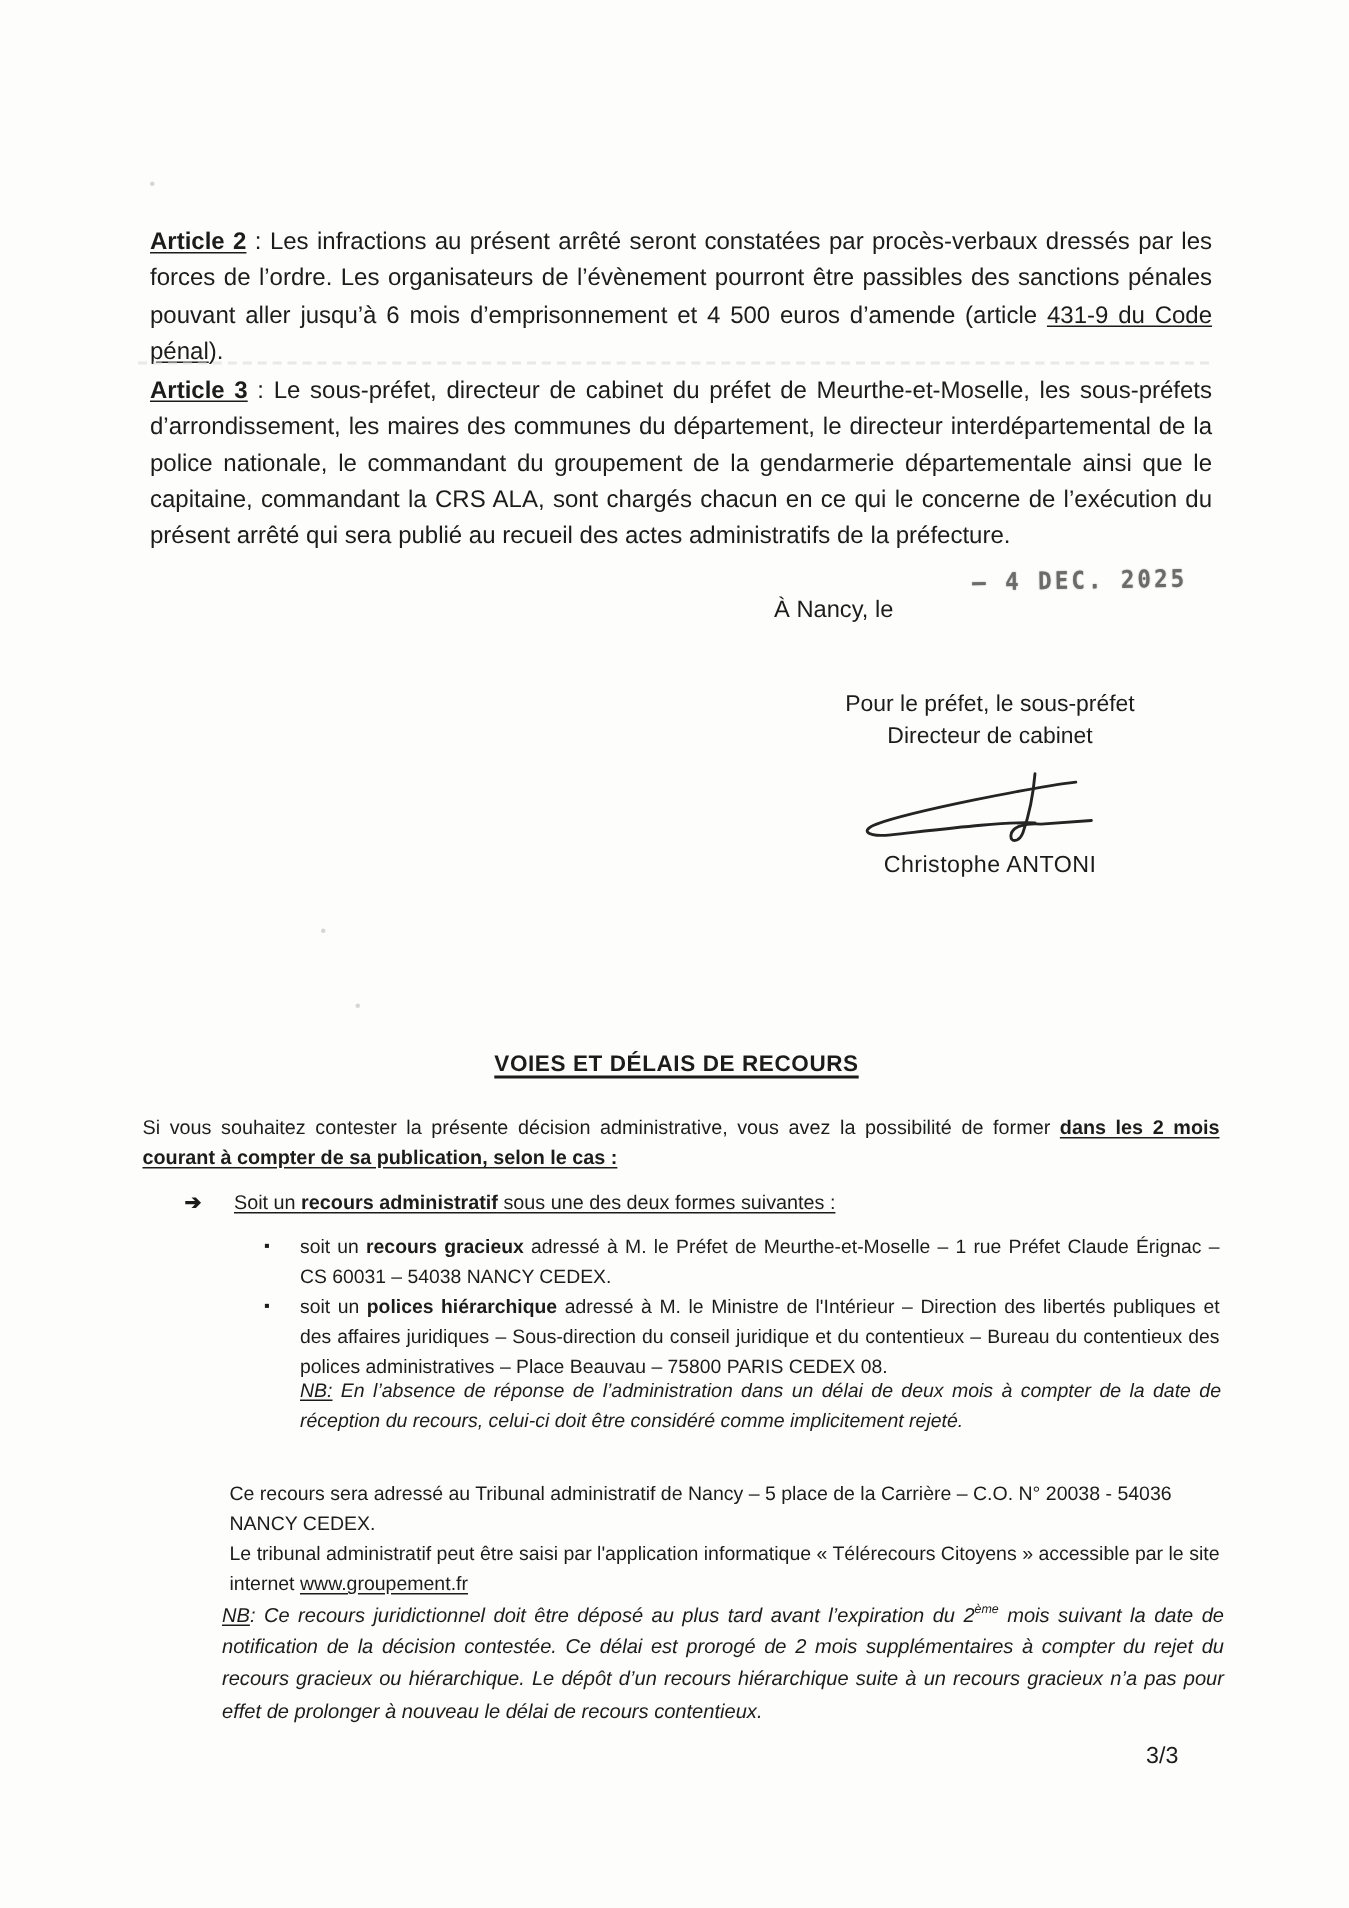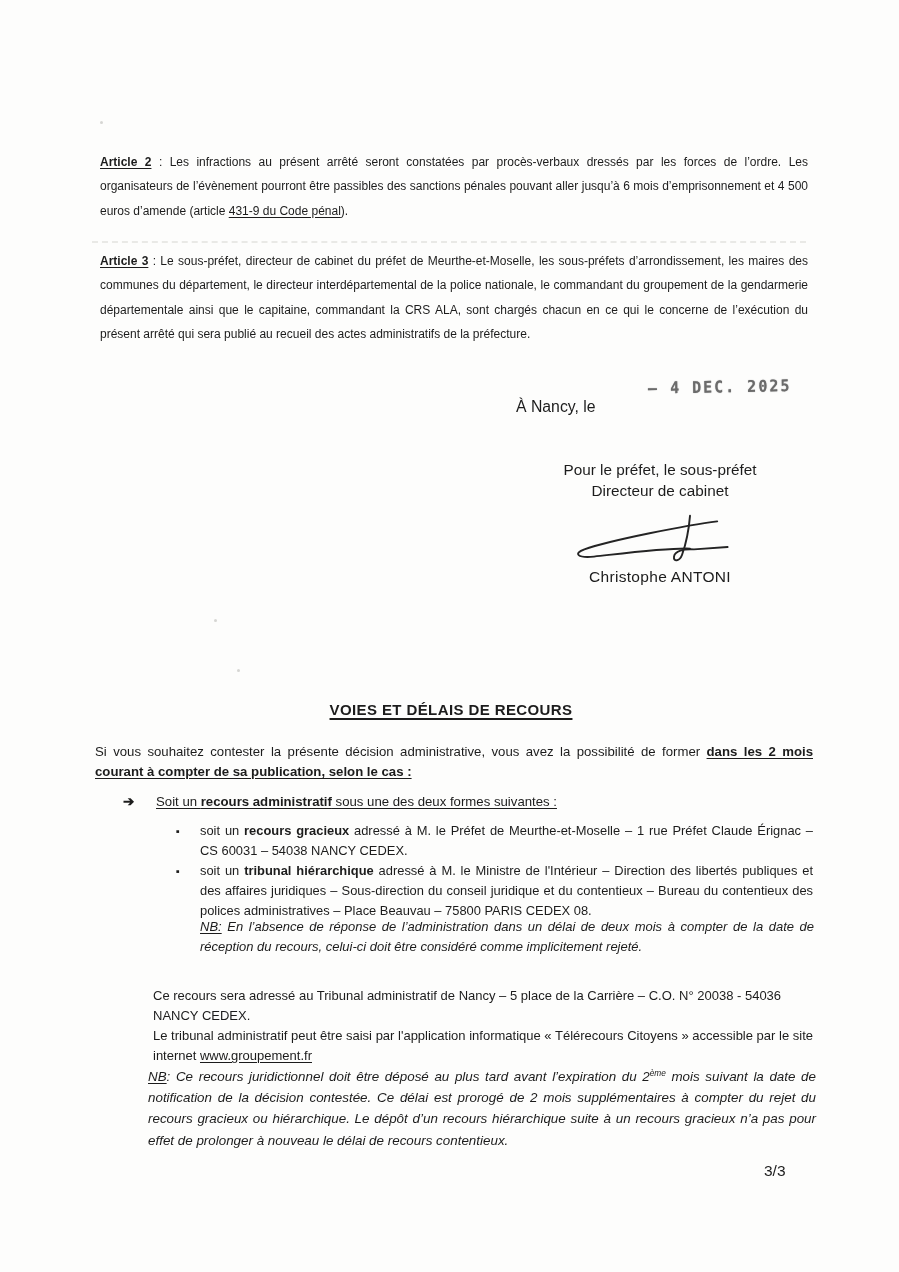--- a/index.html
+++ b/index.html
@@ -7,21 +7,21 @@
     position:relative;
     width:899px;height:1272px;
     background:#fdfdfc;
     font-family:"Liberation Sans",sans-serif;
     color:#1c1c1c;
     overflow:hidden;
   }
   
   .art{
     position:absolute;left:100px;width:708px;
-    font-size:12px;line-height:24.3px;
+    font-size:16px;line-height:24.3px;
     text-align:justify;margin:0;
   }
   .art2{top:150px;}
   .art3{top:249px;}
   .art-label{font-weight:bold;text-decoration:underline;text-underline-offset:2px;}
   .inlink{color:#1c1c1c;text-decoration:underline;text-underline-offset:2px;cursor:pointer;}
   
   .scan-line{
     position:absolute;top:241px;left:92px;width:714px;height:0;
     border-top:2px dashed #d9d9d5;opacity:.55;
@@ -122,21 +122,21 @@
 
   <div class="arrow-line arrow1"><span class="arrow">➔</span><span class="u"><span>Soit un </span><span class="b">recours administratif</span><span> sous une des deux formes suivantes :</span></span></div>
 
   <div class="bullet bullet-gracieux">
     <span class="dot">▪</span>
     <span class="content"><span>soit un </span><span class="b">recours gracieux</span><span> adressé à M. le Préfet de Meurthe-et-Moselle – 1 rue Préfet Claude Érignac – CS 60031 – 54038 NANCY CEDEX.</span></span>
   </div>
 
   <div class="bullet bullet-hierarchique">
     <span class="dot">▪</span>
-    <span class="content"><span>soit un </span><span class="b">tribunal hiérarchique</span><span> adressé à M. le Ministre de l'Intérieur – Direction des libertés publiques et des affaires juridiques – Sous-direction du conseil juridique et du contentieux – Bureau du contentieux des polices administratives – Place Beauvau – 75800 PARIS CEDEX 08.</span></span>
+    <span class="content"><span>soit un </span><span class="b">polices hiérarchique</span><span> adressé à M. le Ministre de l'Intérieur – Direction des libertés publiques et des affaires juridiques – Sous-direction du conseil juridique et du contentieux – Bureau du contentieux des polices administratives – Place Beauvau – 75800 PARIS CEDEX 08.</span></span>
   </div>
 
   <p class="rc nb nb1"><span class="u">NB:</span><span> En l’absence de réponse de l’administration dans un délai de deux mois à compter de la date de réception du recours, celui-ci doit être considéré comme implicitement rejeté.</span></p>
 
 
   <p class="para tribunal">Ce recours sera adressé au Tribunal administratif de Nancy – 5 place de la Carrière – C.O. N° 20038 - 54036 NANCY CEDEX.</p>
 
   <p class="para telerecours"><span>Le tribunal administratif peut être saisi par l'application informatique « Télérecours Citoyens » accessible par le site internet </span><a class="inlink">www.groupement.fr</a></p>
 
   <p class="rc nb nb2"><span class="u">NB</span><span>: </span><span>Ce recours juridictionnel doit être déposé au plus tard avant l’expiration du 2</span><sup>ème</sup><span> mois suivant la date de notification de la décision contestée. Ce délai est prorogé de 2 mois supplémentaires à compter du rejet du recours gracieux ou hiérarchique. Le dépôt d’un recours hiérarchique suite à un recours gracieux n’a pas pour effet de prolonger à nouveau le délai de recours contentieux.</span></p>

